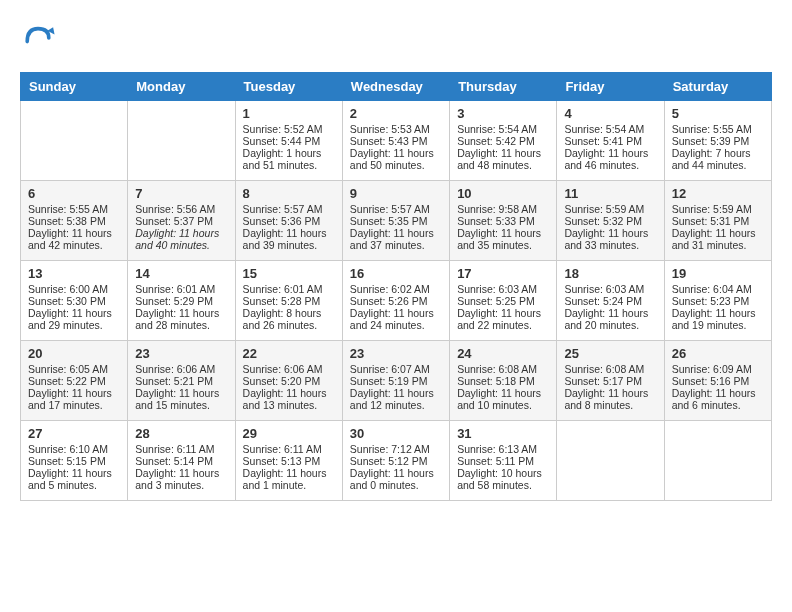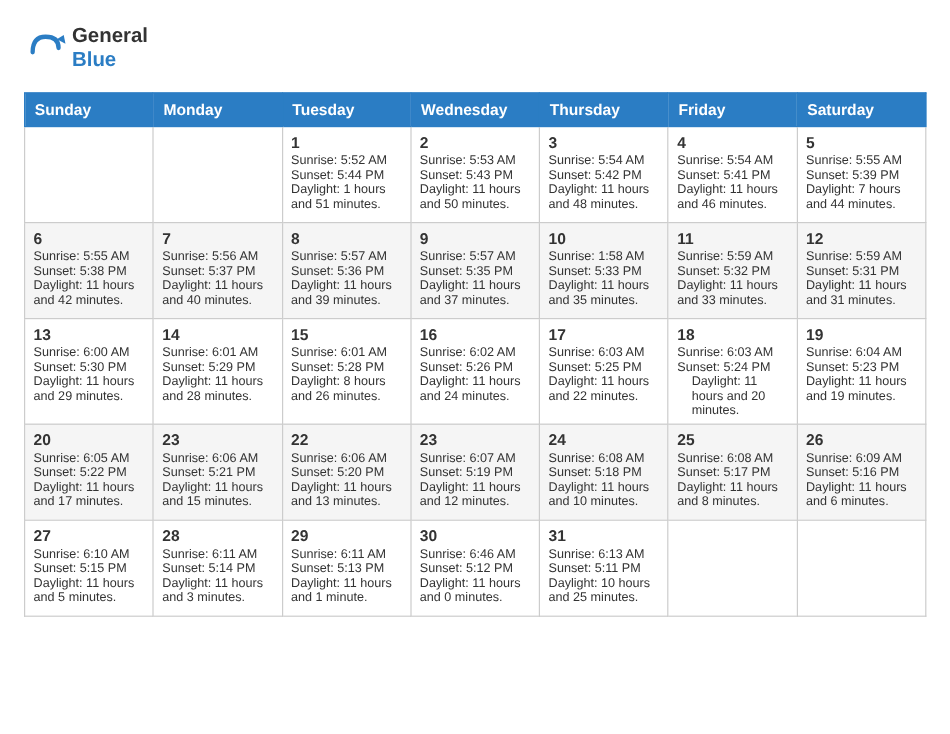--- a/index.html
+++ b/index.html
@@ -72,24 +72,20 @@
 </head>
 <body>
 
 <div class="header">
   <div class="logo">
   <svg width="36" height="36" viewBox="0 0 50 50">
     <rect width="50" height="50" fill="white"></rect>
     <path d="M10 30 Q10 12 25 12 Q40 12 40 25" fill="none" stroke="#2b7dc4" stroke-width="5" stroke-linecap="round"></path>
     <polygon points="38,15 46,10 48,20" fill="#2b7dc4"></polygon>
   </svg>
-  <div style="line-height:1.15;">
-    <span style="font-size:17px;font-weight:bold;color:#333;">General</span><br>
-    <span style="font-size:17px;font-weight:bold;color:#2b7dc4;">Blue</span>
-  </div>
 </div>
   <div class="title-block">
     <div class="month-title"></div>
     <div class="location"></div>
   </div>
 </div>
 
 <table>
   <thead>
     <tr id="weekday-header">
@@ -141,37 +137,37 @@
         <td>
         <span class="day-num">6</span>
         <span style="display:block;">Sunrise: 5:55 AM</span>
         <span style="display:block;">Sunset: 5:38 PM</span>
         <span style="display:block;">Daylight: 11 hours and 42 minutes.</span>
       </td>
         <td>
         <span class="day-num">7</span>
         <span style="display:block;">Sunrise: 5:56 AM</span>
         <span style="display:block;">Sunset: 5:37 PM</span>
-        <span style="display:block;">Daylight: 11 hours and 40 minutes.</span>
+        <span style="display:block;font-style:italic;">Daylight: 11 hours and 40 minutes.</span>
       </td>
         <td>
         <span class="day-num">8</span>
         <span style="display:block;">Sunrise: 5:57 AM</span>
         <span style="display:block;">Sunset: 5:36 PM</span>
         <span style="display:block;">Daylight: 11 hours and 39 minutes.</span>
       </td>
         <td>
         <span class="day-num">9</span>
         <span style="display:block;">Sunrise: 5:57 AM</span>
         <span style="display:block;">Sunset: 5:35 PM</span>
         <span style="display:block;">Daylight: 11 hours and 37 minutes.</span>
       </td>
         <td>
         <span class="day-num">10</span>
-        <span style="display:block;">Sunrise: 1:58 AM</span>
+        <span style="display:block;">Sunrise: 9:58 AM</span>
         <span style="display:block;">Sunset: 5:33 PM</span>
         <span style="display:block;">Daylight: 11 hours and 35 minutes.</span>
       </td>
         <td>
         <span class="day-num">11</span>
         <span style="display:block;">Sunrise: 5:59 AM</span>
         <span style="display:block;">Sunset: 5:32 PM</span>
         <span style="display:block;">Daylight: 11 hours and 33 minutes.</span>
       </td>
         <td>
@@ -209,21 +205,21 @@
         <td>
         <span class="day-num">17</span>
         <span style="display:block;">Sunrise: 6:03 AM</span>
         <span style="display:block;">Sunset: 5:25 PM</span>
         <span style="display:block;">Daylight: 11 hours and 22 minutes.</span>
       </td>
         <td>
         <span class="day-num">18</span>
         <span style="display:block;">Sunrise: 6:03 AM</span>
         <span style="display:block;">Sunset: 5:24 PM</span>
-        <span style="display:block;margin-left:12px;">Daylight: 11 hours and 20 minutes.</span>
+        <span style="display:block;">Daylight: 11 hours and 20 minutes.</span>
       </td>
         <td>
         <span class="day-num">19</span>
         <span style="display:block;">Sunrise: 6:04 AM</span>
         <span style="display:block;">Sunset: 5:23 PM</span>
         <span style="display:block;">Daylight: 11 hours and 19 minutes.</span>
       </td>
       </tr>
       <tr>
         <td>
@@ -283,27 +279,27 @@
         <span style="display:block;">Daylight: 11 hours and 3 minutes.</span>
       </td>
         <td>
         <span class="day-num">29</span>
         <span style="display:block;">Sunrise: 6:11 AM</span>
         <span style="display:block;">Sunset: 5:13 PM</span>
         <span style="display:block;">Daylight: 11 hours and 1 minute.</span>
       </td>
         <td>
         <span class="day-num">30</span>
-        <span style="display:block;">Sunrise: 6:46 AM</span>
+        <span style="display:block;">Sunrise: 7:12 AM</span>
         <span style="display:block;">Sunset: 5:12 PM</span>
         <span style="display:block;">Daylight: 11 hours and 0 minutes.</span>
       </td>
         <td>
         <span class="day-num">31</span>
         <span style="display:block;">Sunrise: 6:13 AM</span>
         <span style="display:block;">Sunset: 5:11 PM</span>
-        <span style="display:block;">Daylight: 10 hours and 25 minutes.</span>
+        <span style="display:block;">Daylight: 10 hours and 58 minutes.</span>
       </td>
         <td class="empty"></td>
         <td class="empty"></td>
       </tr>
     </tbody>
 </table>
 
 </body></html>

